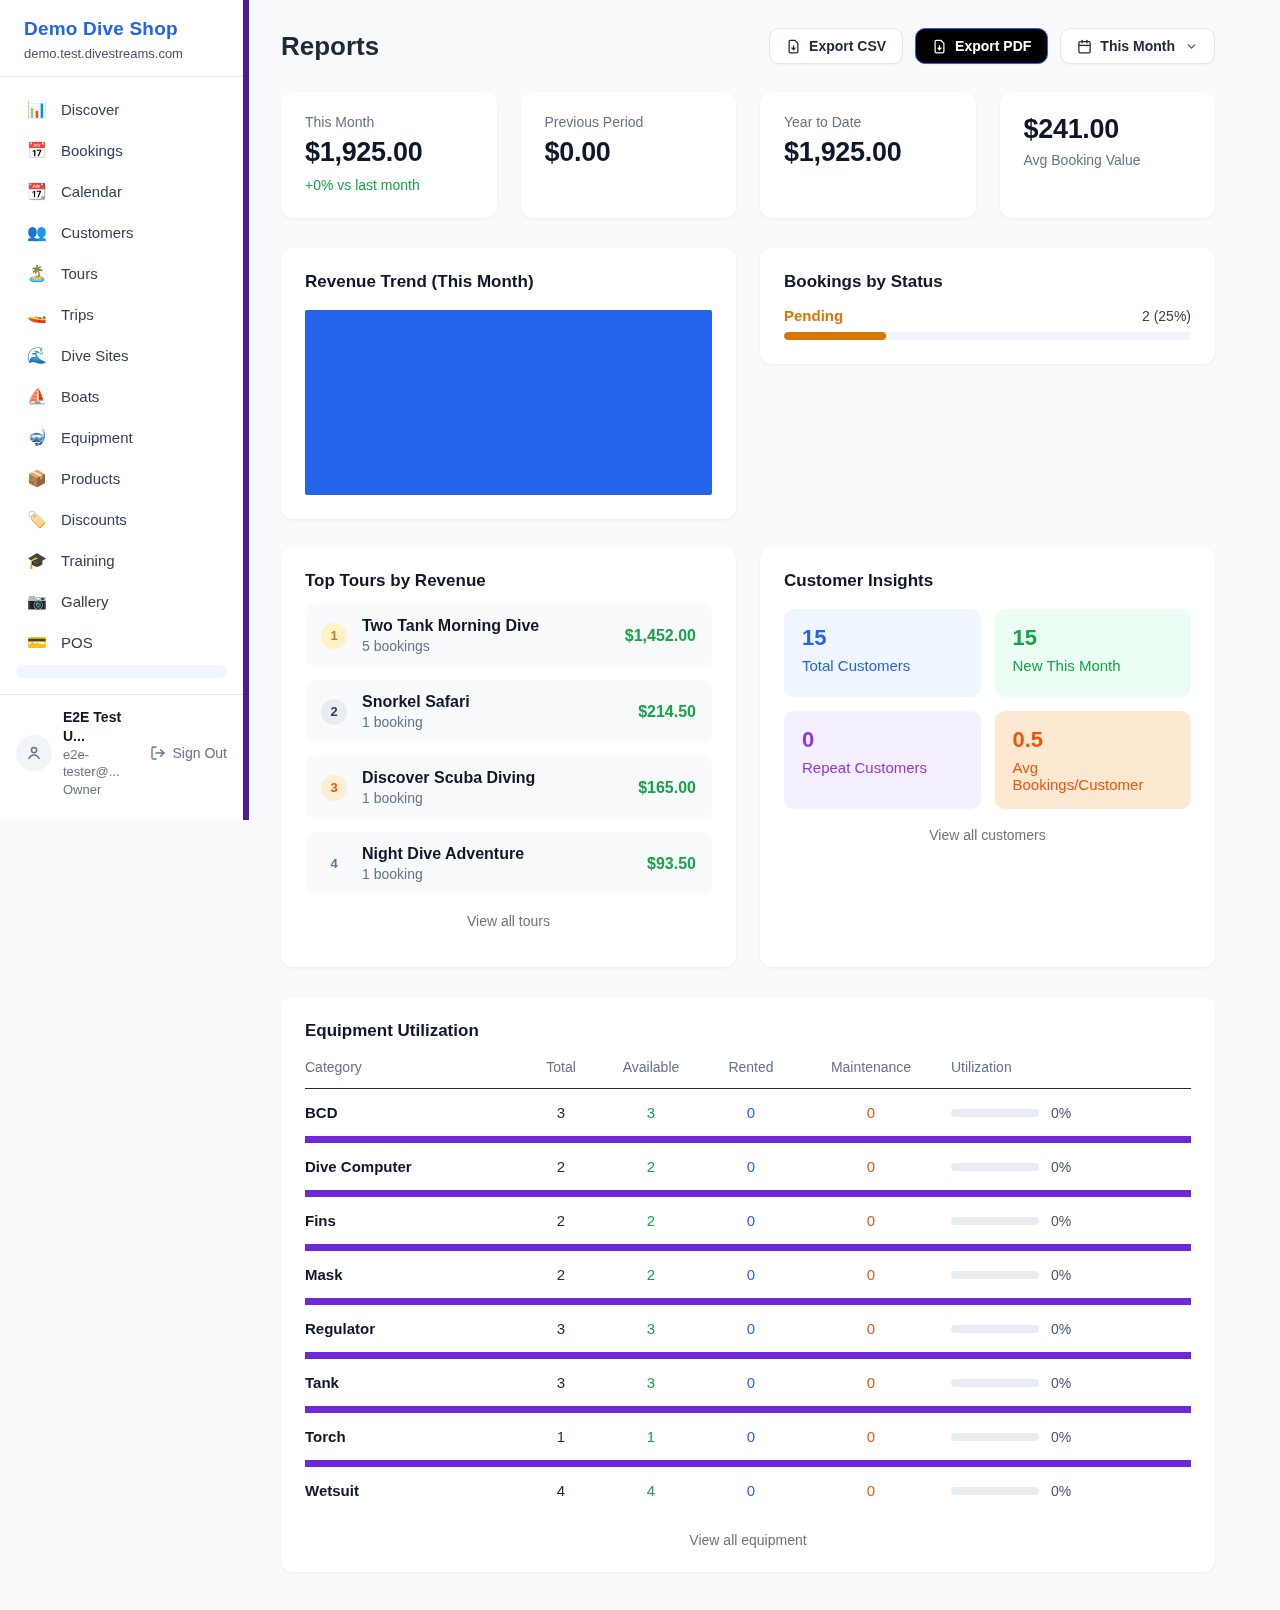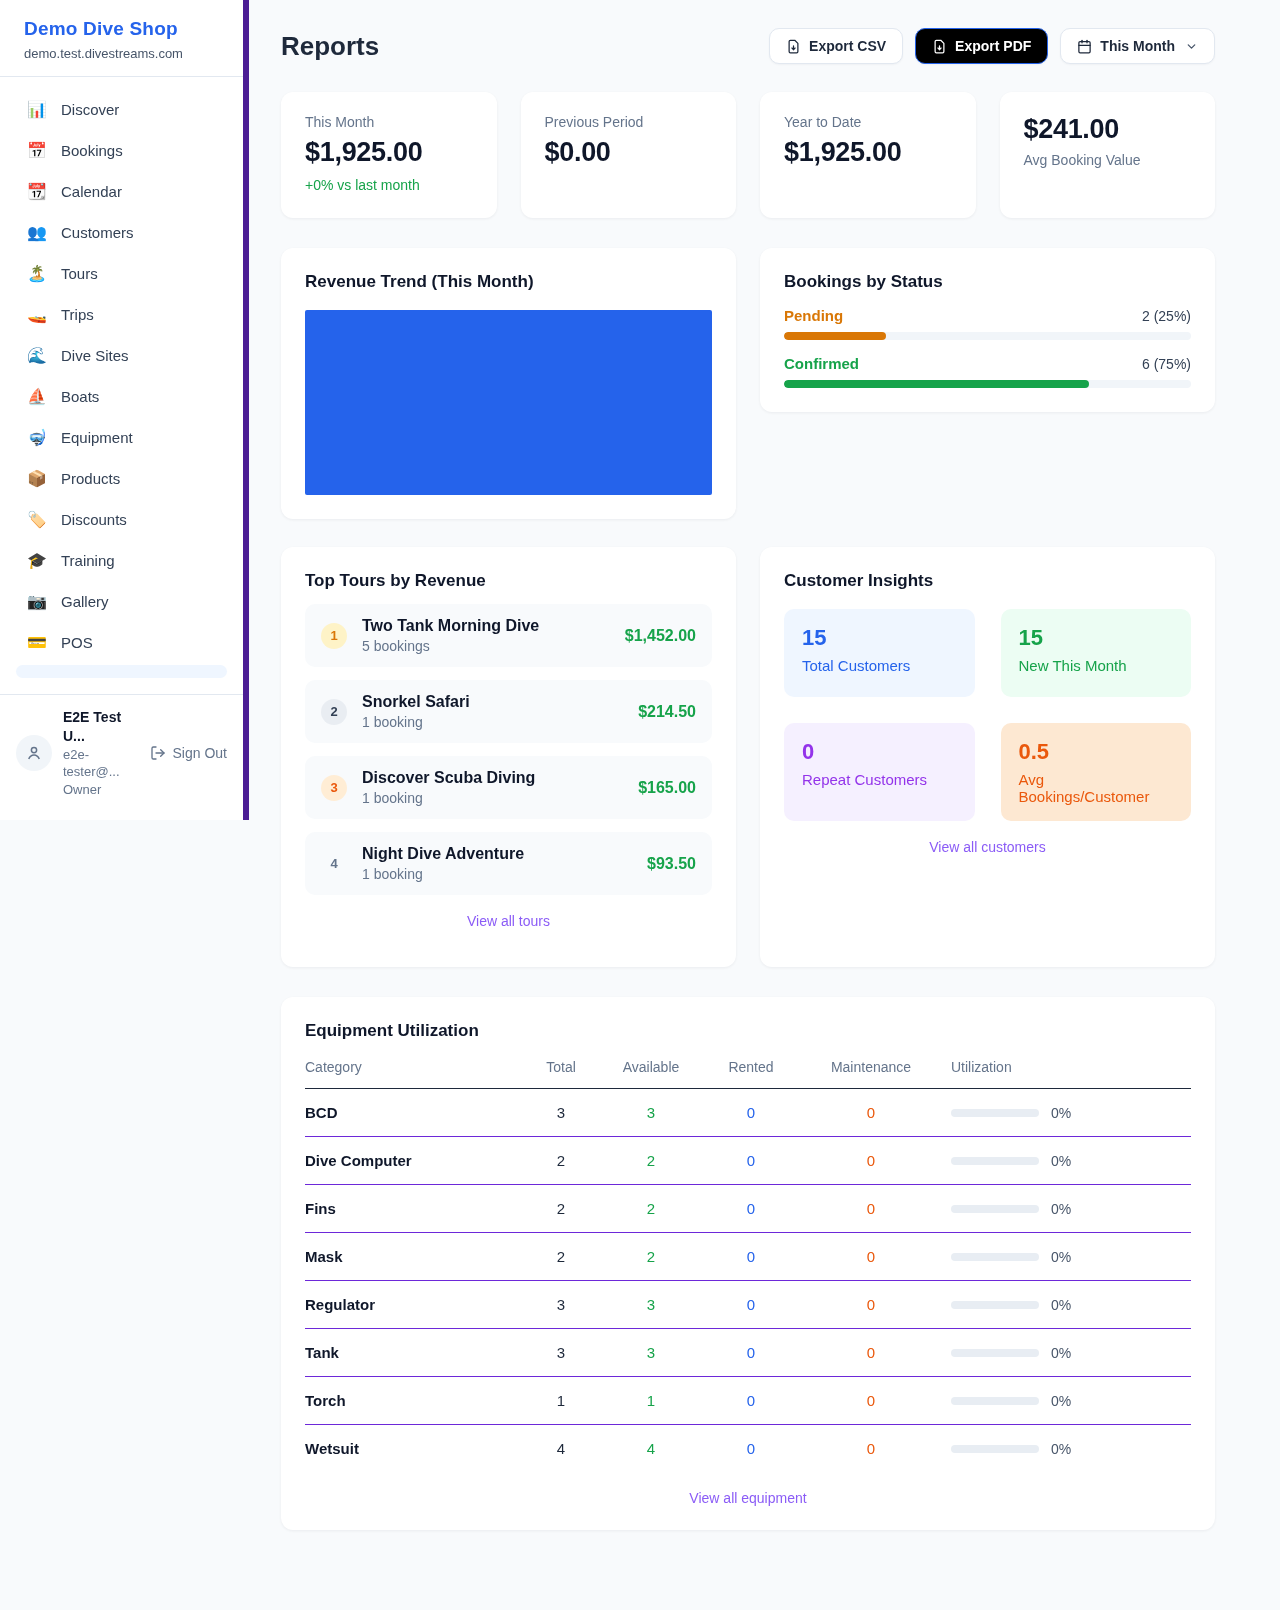--- a/index.html
+++ b/index.html
@@ -86,36 +86,36 @@
   }
   .rank-badge {
     width: 26px; height: 26px; border-radius: 50%; flex: 0 0 26px;
     display: flex; align-items: center; justify-content: center;
     font-size: 13px; font-weight: 600;
   }
   .tour-name { font-size: 16px; font-weight: 600; color: #0f172a; }
   .tour-sub { font-size: 14px; color: #64748b; margin-top: 3px; }
   .tour-amount { margin-left: auto; font-size: 16px; font-weight: 700; color: #16a34a; white-space: nowrap; }
   .view-link { display: block; text-align: center; margin-top: 18px; font-size: 14px;
-    color: #8b5cf6; text-decoration: none; cursor: pointer; }
-  
-  .tiles { display: grid; grid-template-columns: 1fr 1fr; gap: 26px; margin-top: 18px; }
+    color: #737373; text-decoration: none; cursor: pointer; }
+  
+  .tiles { display: grid; grid-template-columns: 1fr 1fr; gap: 14px; margin-top: 18px; }
   .tile { border-radius: 10px; padding: 16px 18px; min-height: 88px; }
   .tile-value { font-size: 22px; font-weight: 800; }
   .tile-label { font-size: 15px; font-weight: 500; margin-top: 6px; }
   
   .eq-header, .eq-row {
     display: grid; grid-template-columns: 216px 80px 100px 100px 140px 1fr;
     align-items: center;
   }
   .eq-header { margin-top: 18px; padding-bottom: 13px; border-bottom: 1px solid #1e293b;
     font-size: 14px; color: #64748b; }
   .eq-header span:nth-child(n+2):nth-child(-n+5) { text-align: center; }
   .eq-header span:last-child { padding-left: 10px; }
-  .eq-row { padding: 15px 0; border-bottom: 1px solid #6d28d9; font-size: 15px; }
+  .eq-row { padding: 15px 0; border-bottom: 7px solid #6d28d9; font-size: 15px; }
   .eq-row:last-child { border-bottom: none; }
   .eq-cat { font-weight: 600; color: #0f172a; }
   .eq-num { text-align: center; }
   .eq-total { color: #1e293b; }
   .eq-available { color: #16a34a; }
   .eq-rented { color: #2563eb; }
   .eq-maint { color: #ea580c; }
   .eq-util { display: flex; align-items: center; padding-left: 10px; }
   .util-track { width: 88px; height: 8px; border-radius: 4px; background: #e8edf3; }
   .util-text { font-size: 14px; color: #475569; margin-left: 12px; }
@@ -279,29 +279,20 @@
         <div id="status-rows">
             <div class="status-row">
        <div class="status-line">
          <span class="status-label" style="color:#d97706">Pending</span>
          <span class="status-value">2 (25%)</span>
        </div>
        <div class="bar-track">
          <div class="bar-fill" style="width:25%;background:#d97706"></div>
        </div>
      </div>
-            <div class="status-row">
-       <div class="status-line">
-         <span class="status-label" style="color:#16a34a">Confirmed</span>
-         <span class="status-value">6 (75%)</span>
-       </div>
-       <div class="bar-track">
-         <div class="bar-fill" style="width:75%;background:#16a34a"></div>
-       </div>
-     </div>
           </div>
       </div>
     </div>
 
     <div class="grid-2 row3">
       <div class="card card-pad tours-card">
         <div class="card-title">Top Tours by Revenue</div>
         <div id="tour-rows">
             <div class="tour-row">
        <span class="rank-badge" style="background:#fef3c7;color:#d97706">1</span>

